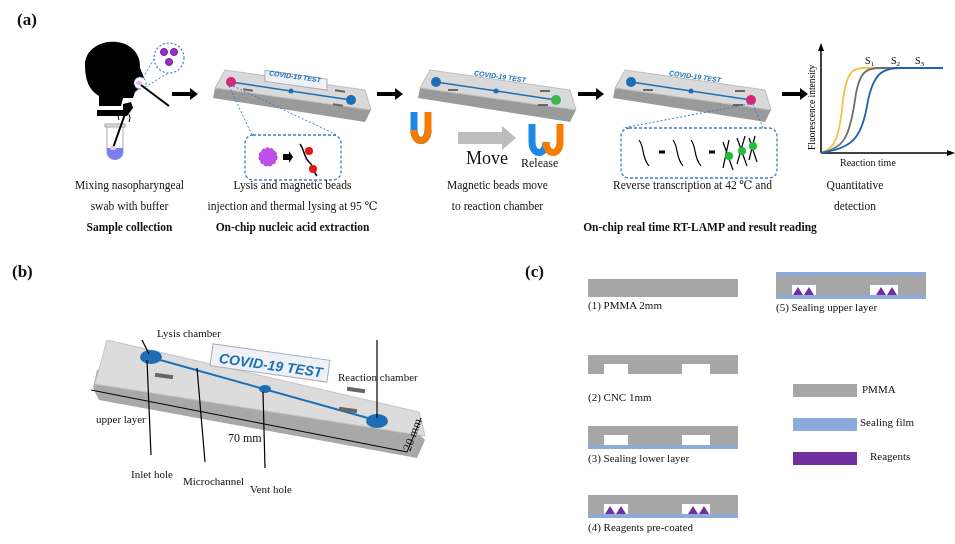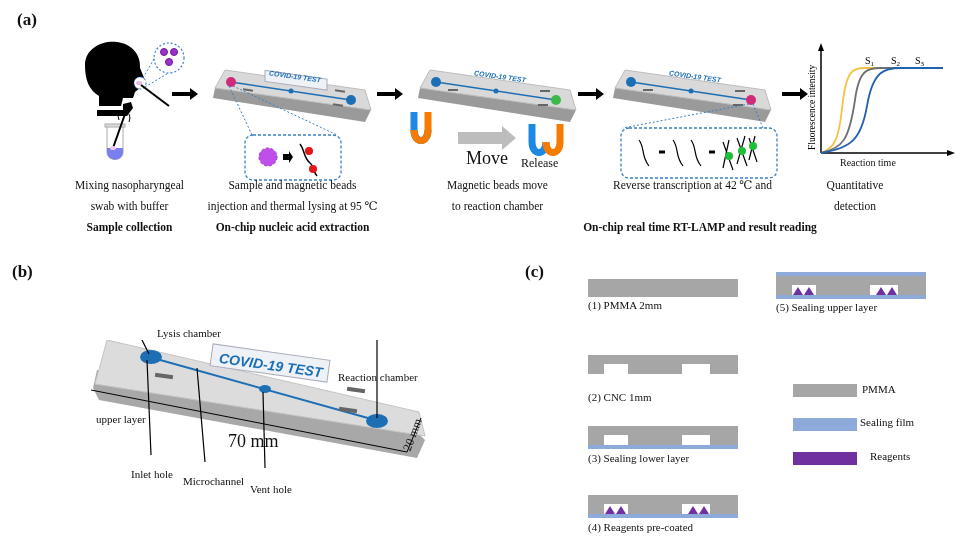--- a/index.html
+++ b/index.html
@@ -82,21 +82,21 @@
   <rect x="40" y="75" width="96" height="45" rx="8" fill="#fff" stroke="#3b7fc4" stroke-dasharray="3,2" stroke-width="1.3"></rect>
   <g>
     <circle cx="63" cy="97" r="9" fill="#c04ee8" stroke="#9b30c8" stroke-dasharray="3,2"></circle>
     <path d="M78,94 L84,94 L84,91 L88,97 L84,103 L84,100 L78,100 Z" fill="#000"></path>
     <path d="M95,84 C100,90 98,98 106,104 C110,108 108,112 112,116" stroke="#000" stroke-width="1.5" fill="none"></path>
     <circle cx="104" cy="91" r="4" fill="#e01818"></circle>
     <circle cx="108" cy="109" r="4" fill="#e01818"></circle>
   </g>
 </svg>
 <div class="abs cap" style="left:205px;top:175px;width:175px;">
-  <div>Sample and magnetic beads</div>
+  <div>Lysis and magnetic beads</div>
   <div>injection and thermal lysing at 95 ℃</div>
   <div style="font-weight:bold">On-chip nucleic acid extraction</div>
 </div>
 
 <svg class="abs" style="left:410px;top:60px;" width="180" height="110">
   <g>
     <path d="M16,22 L158,42 L166,50 L160,62 L8,38 L10,28 Z" fill="#9a9a9a"></path>
     <path d="M20,10 L160,30 L166,50 L10,28 Z" fill="#d9d9d9" stroke="#bdbdbd"></path>
     <text x="64" y="19" font-size="7" class="chip-text" transform="rotate(8 90 16)">COVID-19 TEST</text>
     <line x1="26" y1="22" x2="146" y2="40" stroke="#1d6fb5" stroke-width="1.5"></line>
@@ -198,21 +198,21 @@
 
   <line x1="55" y1="-4" x2="64" y2="14" stroke="#000" stroke-width="1.2"></line>
   <line x1="292" y1="-4" x2="292" y2="78" stroke="#000" stroke-width="1.2"></line>
   <line x1="62" y1="20" x2="66" y2="115" stroke="#000" stroke-width="1.2"></line>
   <line x1="112" y1="28" x2="120" y2="122" stroke="#000" stroke-width="1.2"></line>
   <line x1="178" y1="52" x2="180" y2="128" stroke="#000" stroke-width="1.2"></line>
 </svg>
 <div class="abs lbl" style="left:125px;top:327px;margin-left:32px;">Lysis chamber</div>
 <div class="abs lbl" style="left:338px;top:327px;margin-top:44px;">Reaction chamber</div>
 <div class="abs lbl" style="left:96px;top:413px;">upper layer</div>
-<div class="abs lbl" style="left:228px;top:431px;font-size:18px;">70 mm</div>
+<div class="abs lbl" style="left:228px;top:431px;font-size:12px;">70 mm</div>
 <div class="abs lbl" style="left:400px;top:448px;font-size:12px;transform:rotate(-70deg);transform-origin:left top;">20 mm</div>
 <div class="abs lbl" style="left:131px;top:468px;">Inlet hole</div>
 <div class="abs lbl" style="left:183px;top:475px;">Microchannel</div>
 <div class="abs lbl" style="left:250px;top:483px;">Vent hole</div>
 
 <div class="abs panel-label" style="left:525px;top:262px;">(c)</div>
 
 <svg class="abs" style="left:588px;top:279px;" width="150" height="20">
   <rect x="0" y="0" width="150" height="18" fill="#a6a6a6"></rect>
 </svg>

